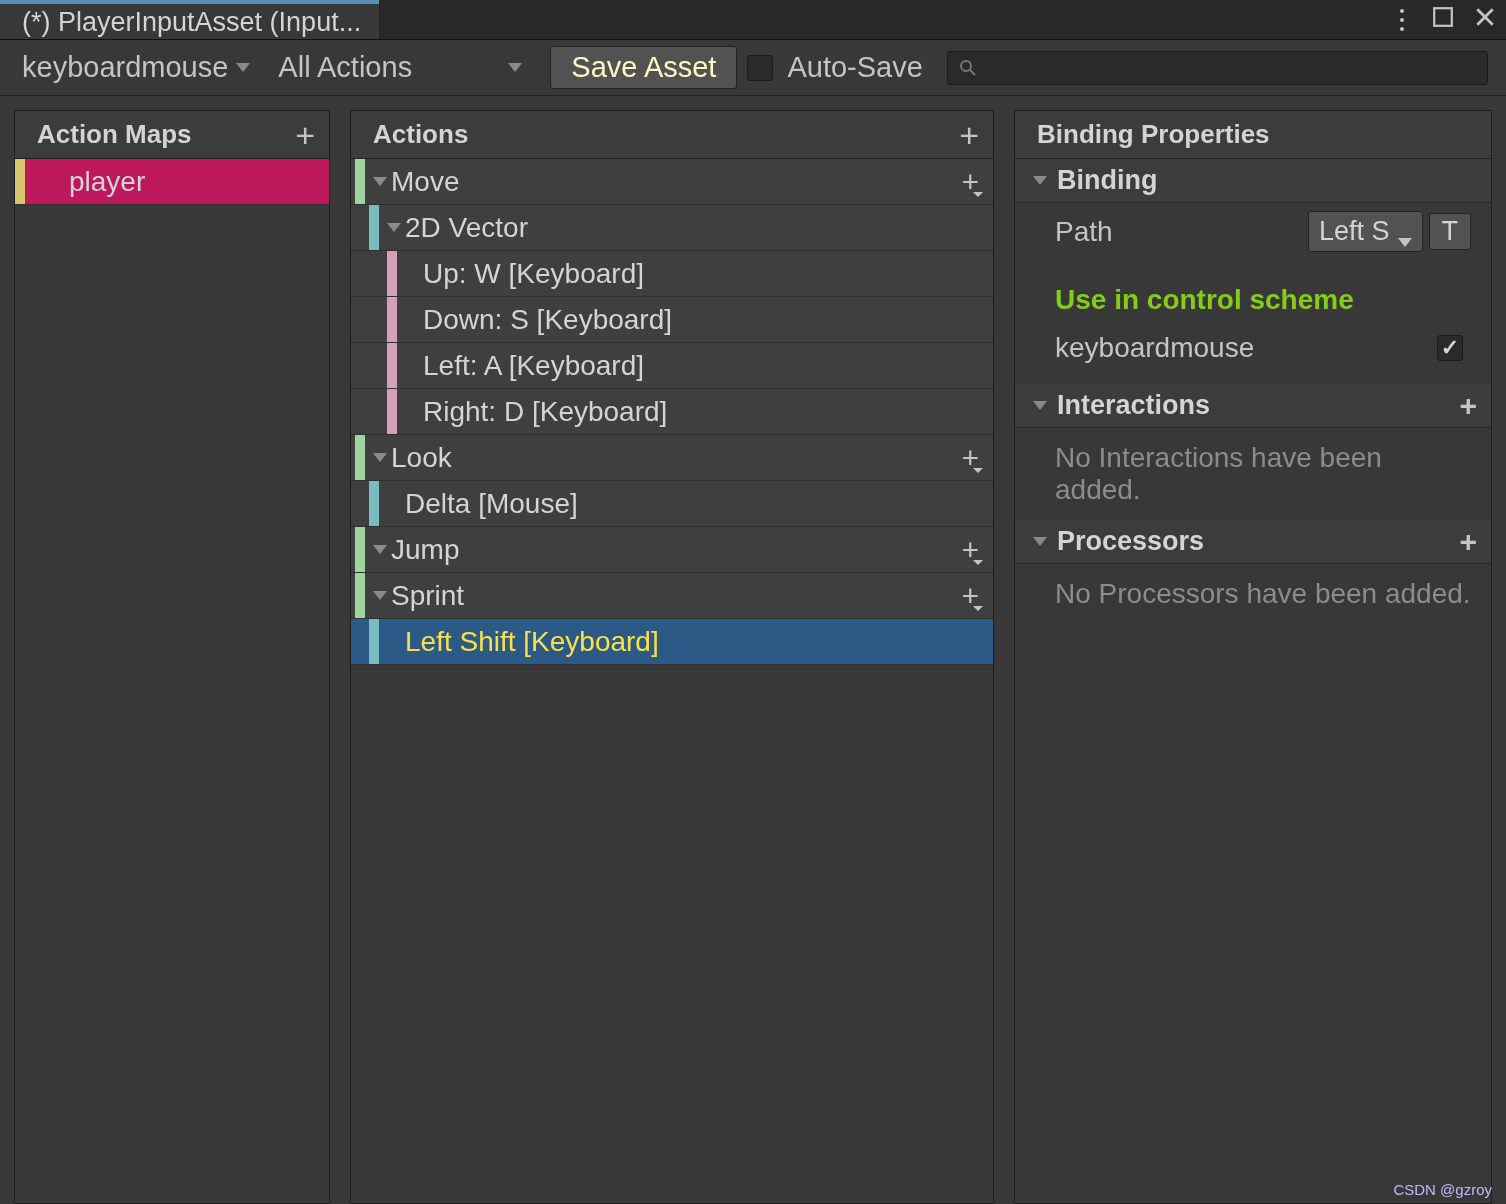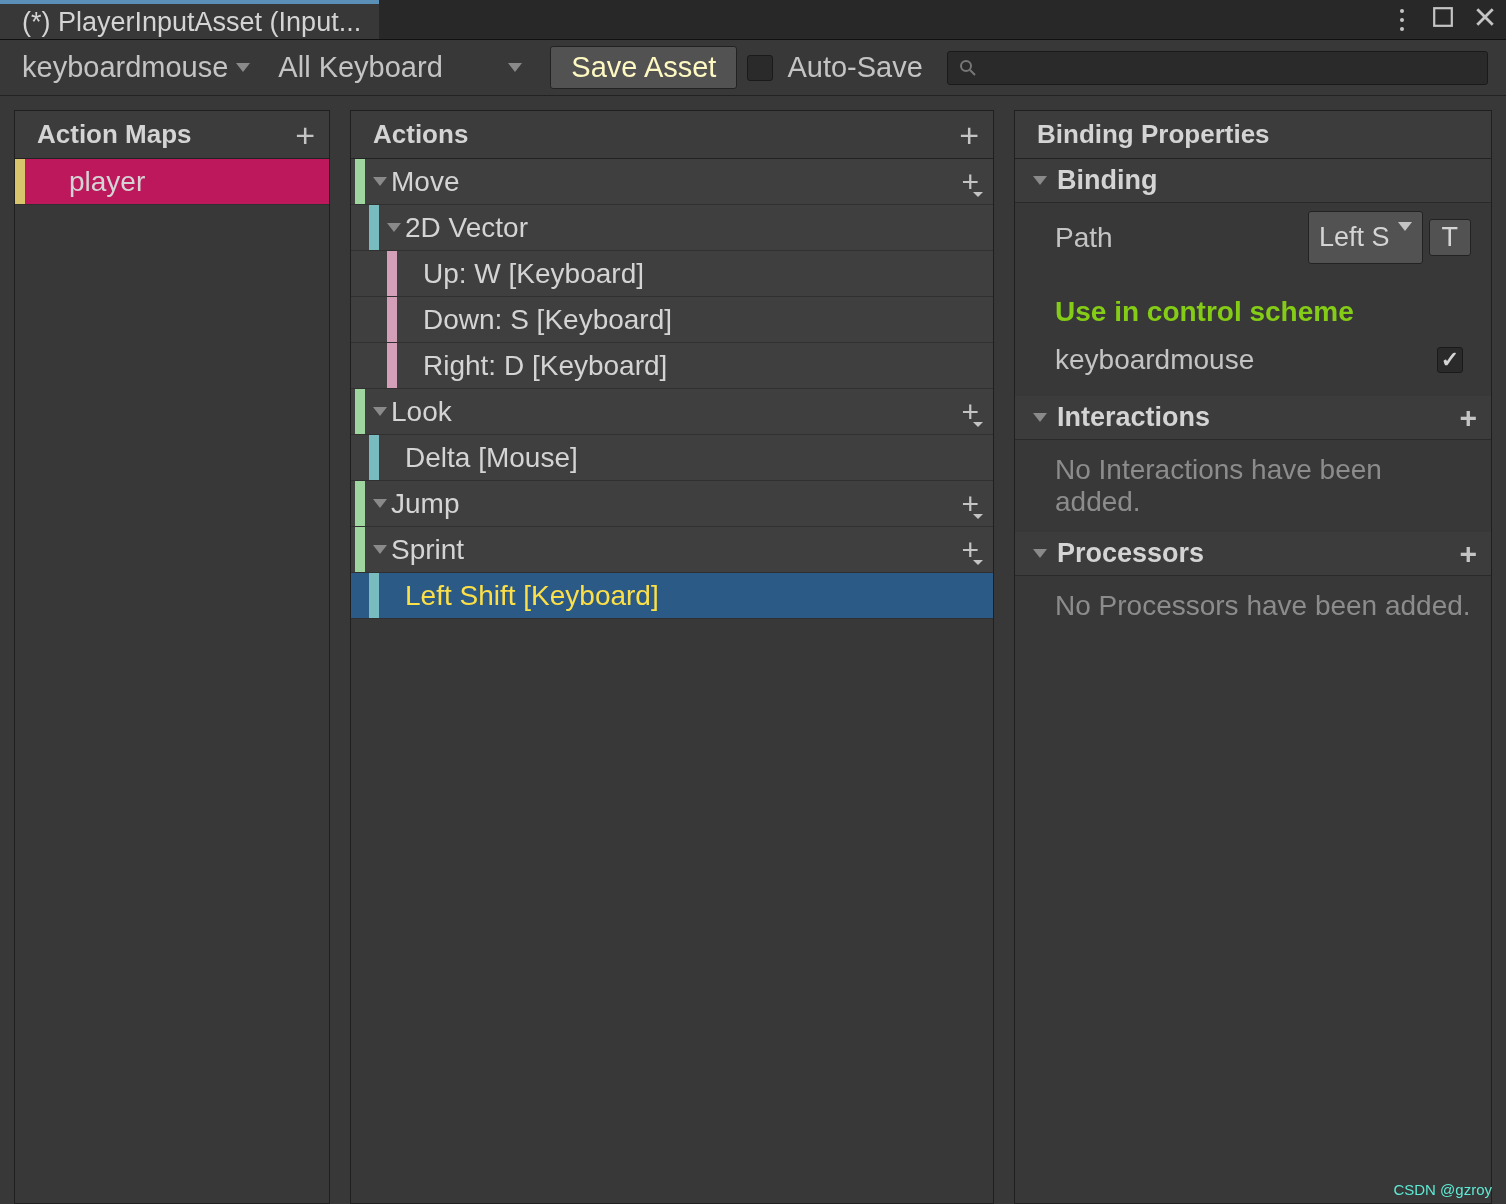--- a/index.html
+++ b/index.html
@@ -51,25 +51,25 @@
   .indent3 { padding-left: 36px; }
   .map-row .row-label { margin-left: 44px; }
   
   .prop-body { flex: 1; background: #383838; padding: 0; overflow: auto; }
   .section-hdr { height: 44px; background: #3c3c3c; display: flex; align-items: center; padding: 0 14px; color: #d4d4d4; font-size: 27px; font-weight: bold; border-bottom: 1px solid #2a2a2a; }
   .section-hdr .fold { margin: 0 6px 0 0; }
   .section-hdr .spacer { flex: 1; }
   .prop-row { display: flex; align-items: center; padding: 8px 20px 8px 40px; font-size: 28px; color: #c4c4c4; }
   .prop-row.bold { font-weight: bold; color: #84cc16; }
   .prop-row .spacer { flex: 1; }
-  .path-dd { background: #525252; border: 1px solid #222; border-radius: 3px; padding: 10px 10px; display: flex; align-items: flex-start; color: #d4d4d4; font-size: 27px; cursor: pointer; }
+  .path-dd { background: #525252; border: 1px solid #222; border-radius: 3px; padding: 4px 10px; display: flex; align-items: flex-end; color: #d4d4d4; font-size: 27px; cursor: pointer; }
   .t-btn { background: #525252; border: 1px solid #222; border-radius: 3px; padding: 2px 12px; margin-left: 6px; color: #d4d4d4; font-size: 27px; cursor: pointer; }
   .empty-msg { color: #8c8c8c; font-size: 28px; padding: 14px 20px 14px 40px; }
   
-  .watermark { position: absolute; right: 14px; bottom: 6px; font-size: 15px; color: #5eead4; }
+  .watermark { position: absolute; right: 14px; bottom: 6px; font-size: 15px; color: #c4b5fd; }
   
   .tri-down { display: inline-block; width: 0; height: 0; border-left: 7px solid transparent; border-right: 7px solid transparent; border-top: 9px solid #8a8a8a; }
 </style>
 </head>
 <body>
 
 <div class="tab-bar">
   <div class="tab">
     <span>(*) PlayerInputAsset (Input...</span>
   </div>
@@ -93,21 +93,21 @@
     </span>
   </div>
 </div>
 
 <div class="toolbar">
   <div class="dropdown">
     <span>keyboardmouse</span>
     <span class="arrow tri-down"></span>
   </div>
   <div class="dropdown" style="margin-left:6px;min-width:260px;">
-    <span>All Keyboard</span>
+    <span>All Actions</span>
     <span style="flex:1"></span>
     <span class="arrow tri-down"></span>
   </div>
   <div class="tb-btn" style="margin-left:14px;">
     <span>Save Asset</span>
   </div>
   <span class="checkbox"></span>
   <span class="auto-save-lbl">Auto-Save</span>
   <div class="search">
     <svg viewBox="0 0 20 20">
@@ -164,20 +164,25 @@
         <span class="row-label">Up: W [Keyboard]</span>
       </div>
       <div class="row indent3">
         <div class="bar pink"></div>
         <span class="fold"></span>
         <span class="row-label">Down: S [Keyboard]</span>
       </div>
       <div class="row indent3">
         <div class="bar pink"></div>
         <span class="fold"></span>
+        <span class="row-label">Left: A [Keyboard]</span>
+      </div>
+      <div class="row indent3">
+        <div class="bar pink"></div>
+        <span class="fold"></span>
         <span class="row-label">Right: D [Keyboard]</span>
       </div>
 
       <div class="row indent1">
         <div class="bar green"></div>
         <span class="fold">
             <span class="tri-down"></span>
           </span>
         <span class="row-label">Look</span>
         <span class="plus-sm">+</span>

